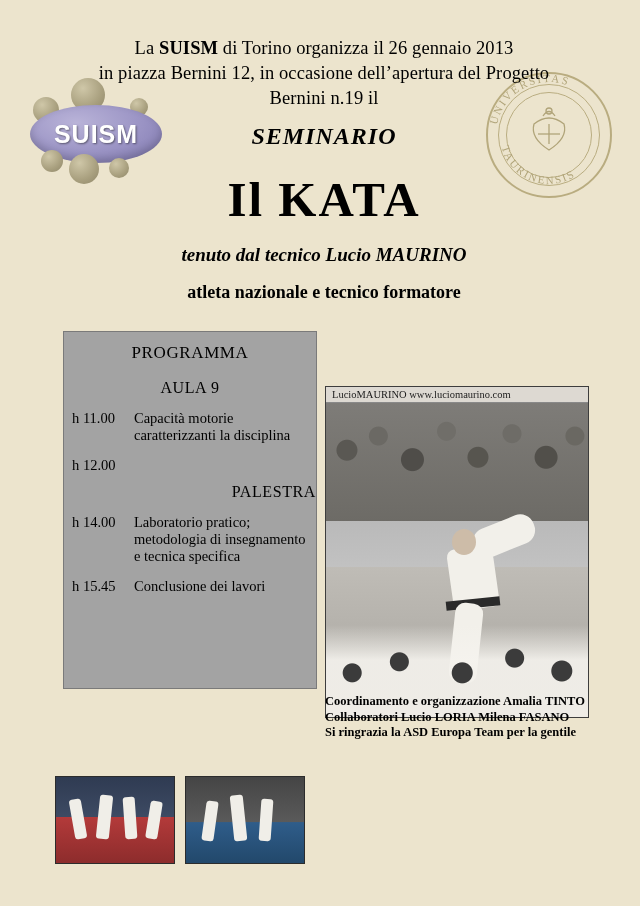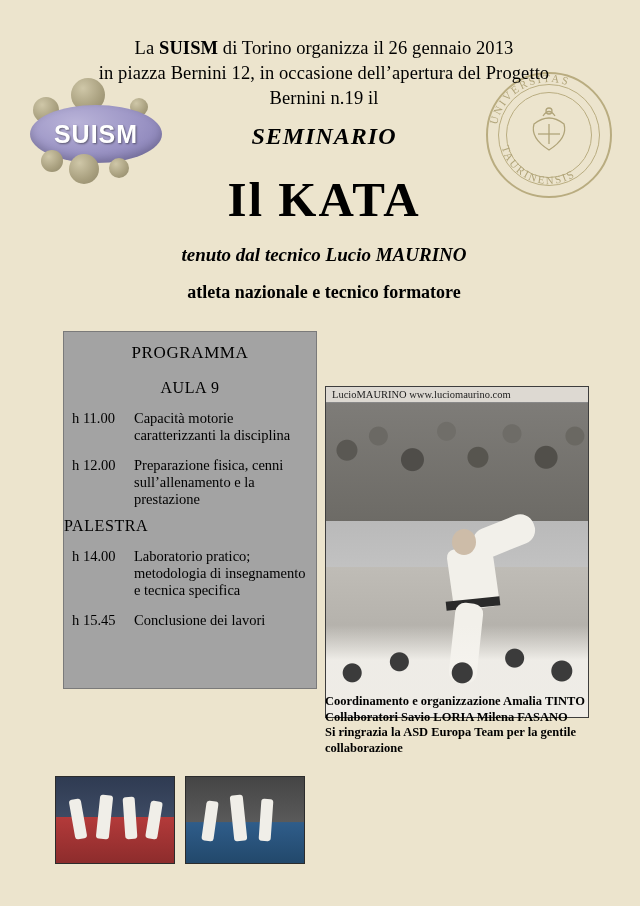--- a/index.html
+++ b/index.html
@@ -144,21 +144,21 @@
     margin-top: 11px;
     letter-spacing: 0.6px;
   }
   .prog-sub {
     text-align: center;
     font-size: 16px;
     margin-top: 16px;
     letter-spacing: 0.6px;
   }
   .prog-sub2 {
-    text-align: left;
+    text-align: right;
     font-size: 16px;
     margin-top: 9px;
     letter-spacing: 0.6px;
   }
   .prog-row {
     display: flex;
     margin-top: 13px;
     padding-left: 6px;
     font-size: 14.5px;
     line-height: 17px;
@@ -369,21 +369,20 @@
     <div class="prog-sub">AULA 9</div>
 
 
     <div class="prog-row">
       <div class="time">h 11.00</div>
       <div class="desc">Capacità motorie caratterizzanti la disciplina</div>
     </div>
 
     <div class="prog-row">
       <div class="time">h 12.00</div>
-      <div class="desc">Preparazione fisica, cenni sull’allenamento e la prestazione</div>
     </div>
 
     <div class="prog-sub2">PALESTRA</div>
 
     <div class="prog-row">
       <div class="time">h 14.00</div>
       <div class="desc">Laboratorio pratico; metodologia di insegnamento e tecnica specifica</div>
     </div>
 
     <div class="prog-row">
@@ -402,23 +401,22 @@
       <div class="head"></div>
       <div class="belt"></div>
       <div class="gi leg-down"></div>
     </div>
     <div class="ph-kids"></div>
     <div class="photo-caption">LucioMAURINO  www.luciomaurino.com</div>
   </div>
 
   <div class="credits">
     <div>Coordinamento e organizzazione Amalia TINTO</div>
-    <div>Collaboratori Savio LORIA Milena FASANO</div>
+    <div>Collaboratori Lucio LORIA Milena FASANO</div>
     <div>Si ringrazia la ASD Europa Team per la gentile</div>
-    <div>collaborazione</div>
   </div>
 
   <div class="thumb thumb1">
     <div class="fig t1f1"></div>
     <div class="fig t1f2"></div>
     <div class="fig t1f3"></div>
     <div class="fig t1f4"></div>
   </div>
   <div class="thumb thumb2">
     <div class="fig t2f1"></div>

